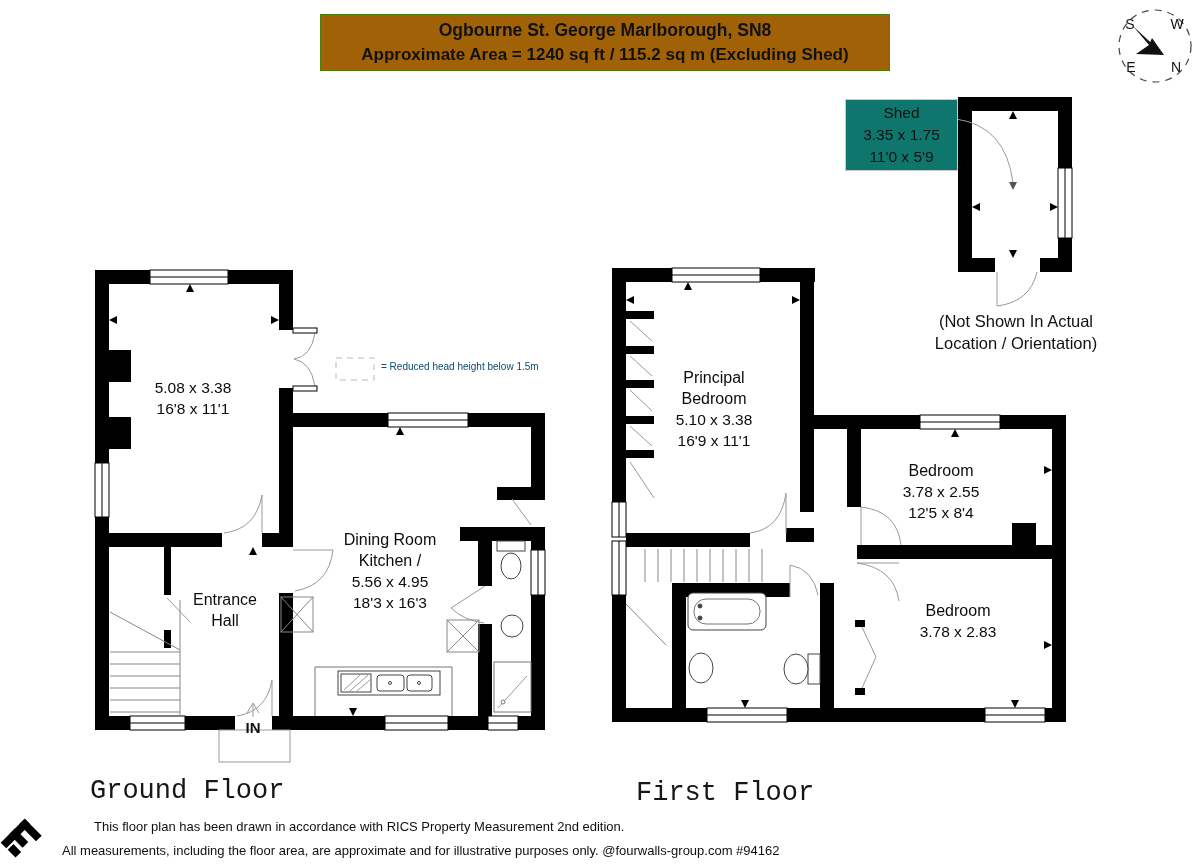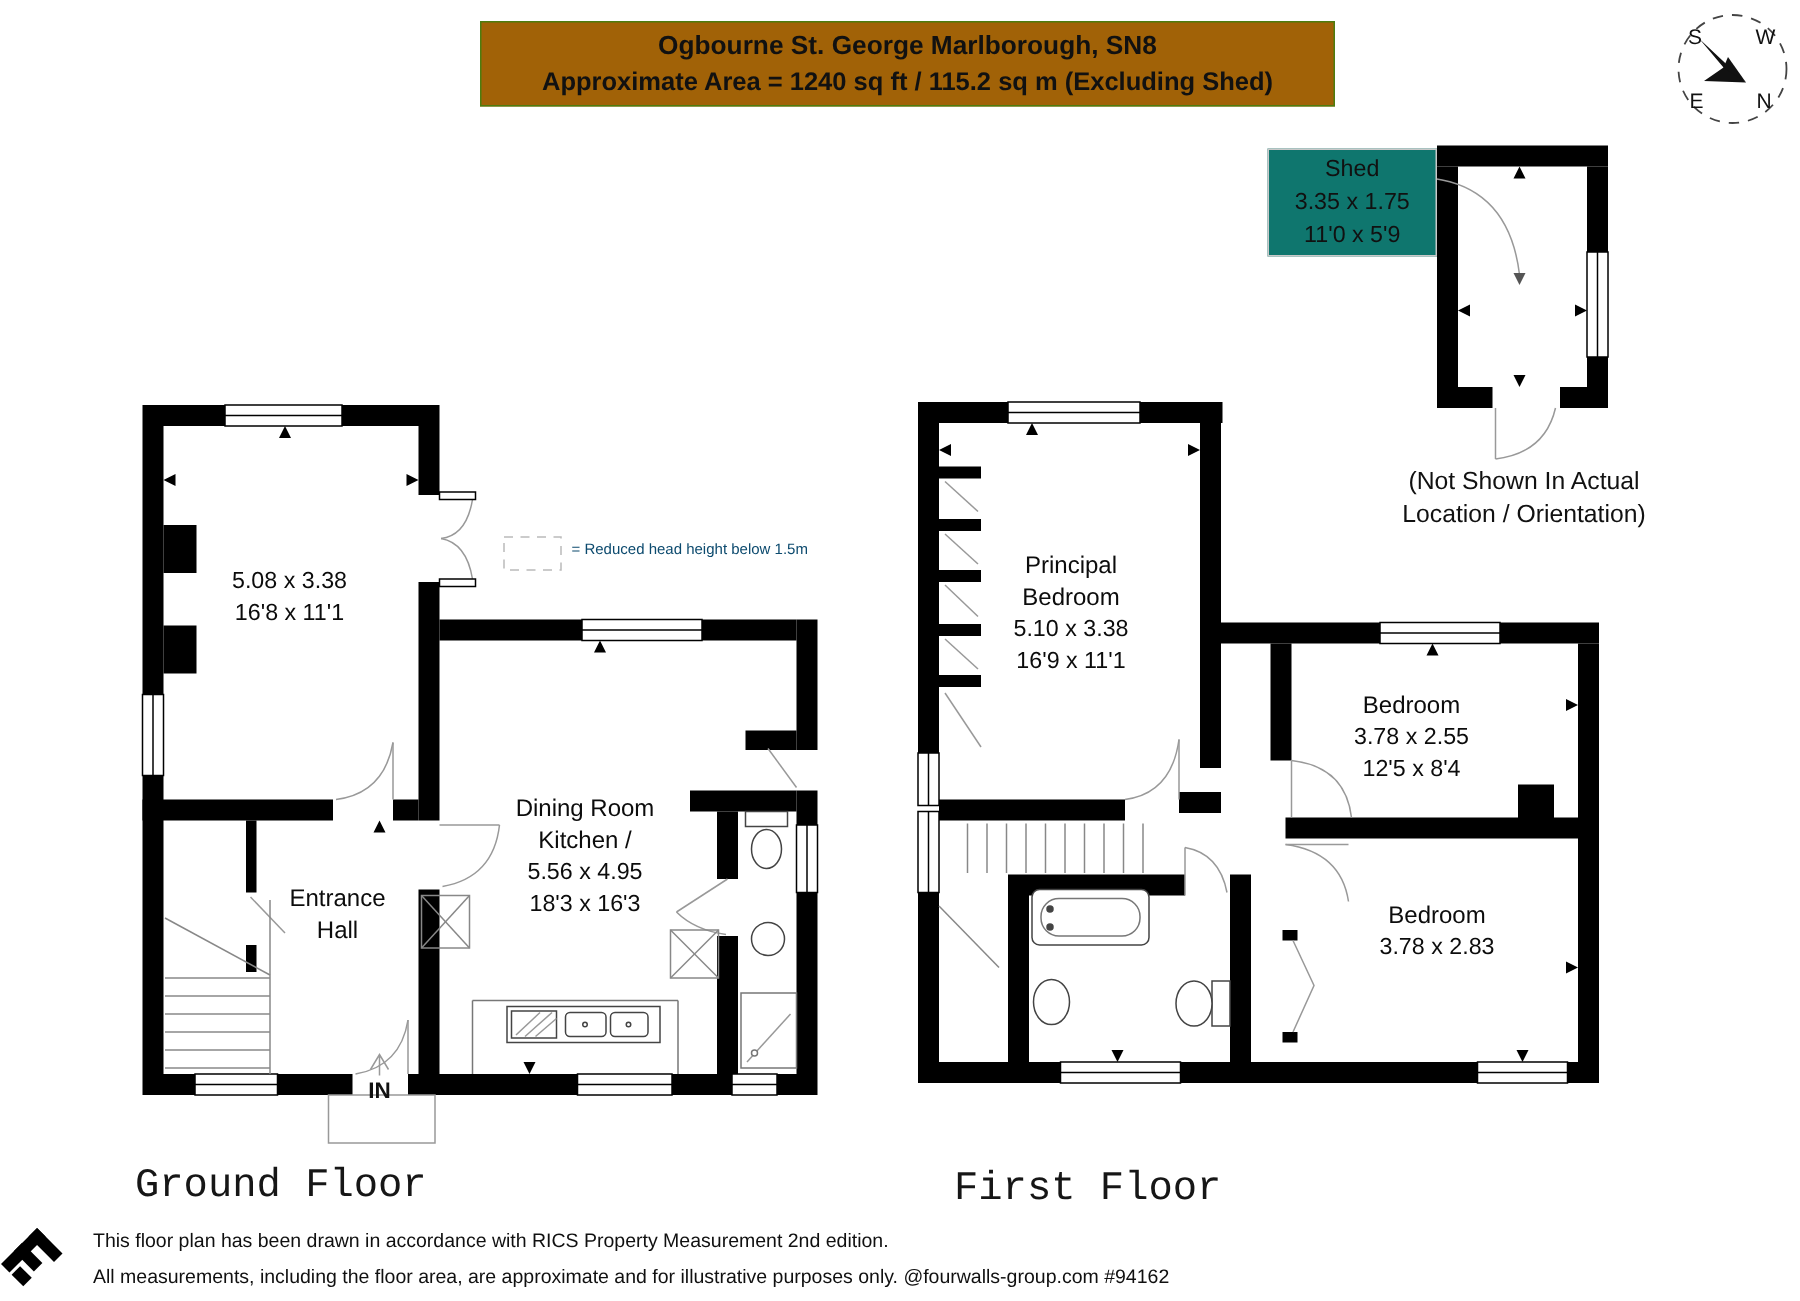--- a/index.html
+++ b/index.html
@@ -350,16 +350,16 @@
 </div>
 
 <div class="abs center room-label" style="left:858px;top:600px;width:200px;">
   <div>Bedroom</div>
   <div class="dim">3.78 x 2.83</div>
 </div>
 
 <div class="abs floor-label" style="left:90px;top:776px;">Ground Floor</div>
 <div class="abs floor-label" style="left:600px;top:778px;margin-left:36px;">First Floor</div>
 
-<div class="abs footer-line" style="top:819px;">This floor plan has been drawn in accordance with RICS Property Measurement 2nd edition.</div>
+<div class="abs footer-line" style="top:819px;margin-left:32px;">This floor plan has been drawn in accordance with RICS Property Measurement 2nd edition.</div>
 <div class="abs footer-line" style="top:843px;text-align:right;">All measurements, including the floor area, are approximate and for illustrative purposes only. @fourwalls-group.com #94162</div>
 
 </div>
 
 </body></html>

